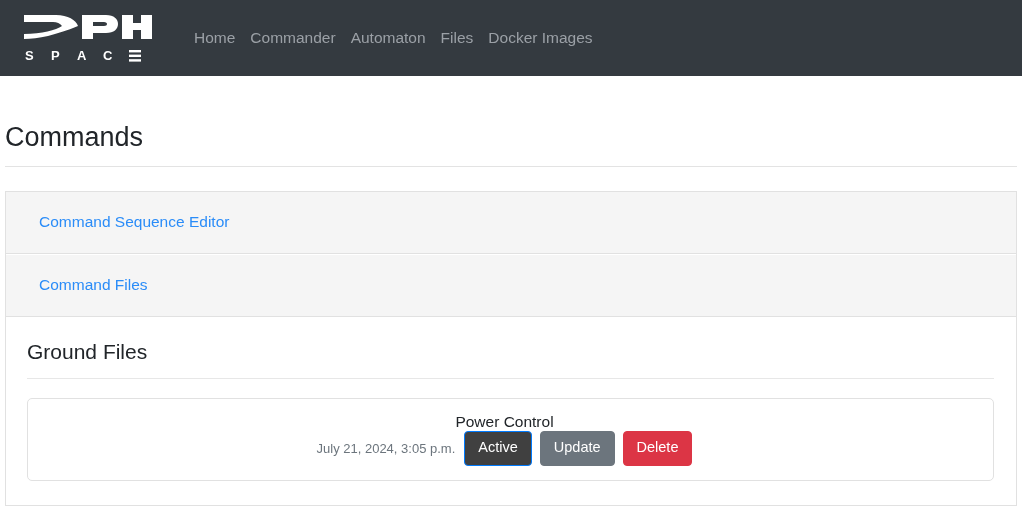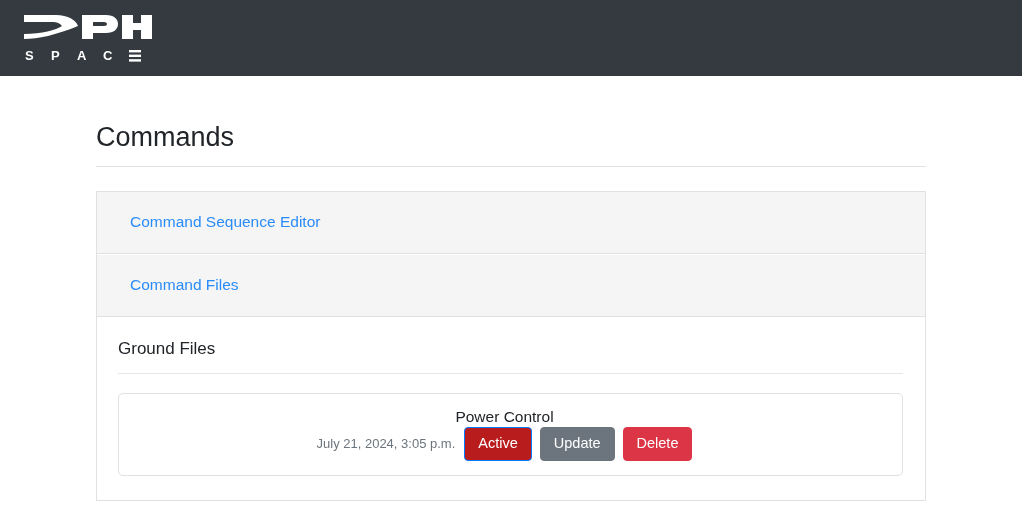--- a/index.html
+++ b/index.html
@@ -51,21 +51,21 @@
     font-size: 15.5px;
     line-height: 1;
     padding: 8px 15px 8px 0;
     margin-right: 15px;
     white-space: nowrap;
   }
   .nav-link:last-child { margin-right: 0; }
 
   
   .container {
-    width: 830px;
+    width: 1012px;
     margin: 0 auto;
     padding-top: 45px;
   }
 
   .page-title {
     font-size: 27px;
     font-weight: normal;
     color: #212529;
     margin: 0 0 12px 0;
     padding: 0 0 13px 0;
@@ -95,21 +95,21 @@
     font-size: 15.5px;
     line-height: 1.2;
   }
 
   .panel-body {
     padding: 22px 22px 24px 21px;
     background: #ffffff;
   }
 
   .section-title {
-    font-size: 17px;
+    font-size: 21px;
     font-weight: normal;
     color: #212529;
     margin: 0 0 10px 0;
     padding: 0 0 14px 0;
     border-bottom: 1px solid #e7e7e7;
     line-height: 1.2;
   }
 
   
   .file-card {
@@ -155,21 +155,21 @@
     border-radius: 4px;
     color: #ffffff;
     text-decoration: none;
     cursor: pointer;
     font-family: "Liberation Sans", sans-serif;
     white-space: nowrap;
     margin-right: 8px;
   }
   .btn:last-child { margin-right: 0; }
 
-  .btn-primary   { background: #b91c1c; border-color: #007bff; }
+  .btn-primary   { background: #404040; border-color: #007bff; }
   .btn-secondary { background: #6c757d; border-color: #6c757d; }
   .btn-danger    { background: #dc3545; border-color: #dc3545; }
 </style>
 </head>
 <body>
 
 <div class="navbar">
 
   <a class="brand" href="#">
     <svg width="130" height="58" viewBox="0 0 130 58" xmlns="http://www.w3.org/2000/svg">
@@ -192,20 +192,37 @@
         <text x="81" y="51">C</text>
       </g>
       <g fill="#ffffff">
         <rect x="107" y="41" width="12" height="2.4"></rect>
         <rect x="107" y="45.6" width="12" height="2.4"></rect>
         <rect x="107" y="50.2" width="12" height="2.4"></rect>
       </g>
     </svg>
   </a>
 
+  <ul class="nav-links">
+    <li>
+      <a class="nav-link" href="#">Home</a>
+    </li>
+    <li>
+      <a class="nav-link" href="#">Commander</a>
+    </li>
+    <li>
+      <a class="nav-link" href="#">Automaton</a>
+    </li>
+    <li>
+      <a class="nav-link" href="#">Files</a>
+    </li>
+    <li>
+      <a class="nav-link" href="#">Docker Images</a>
+    </li>
+  </ul>
 </div>
 
 <div class="container">
 
   <h1 class="page-title">Commands</h1>
 
   <div class="panel">
 
     <div class="panel-head">
       <a class="panel-link" href="#">Command Sequence Editor</a>

